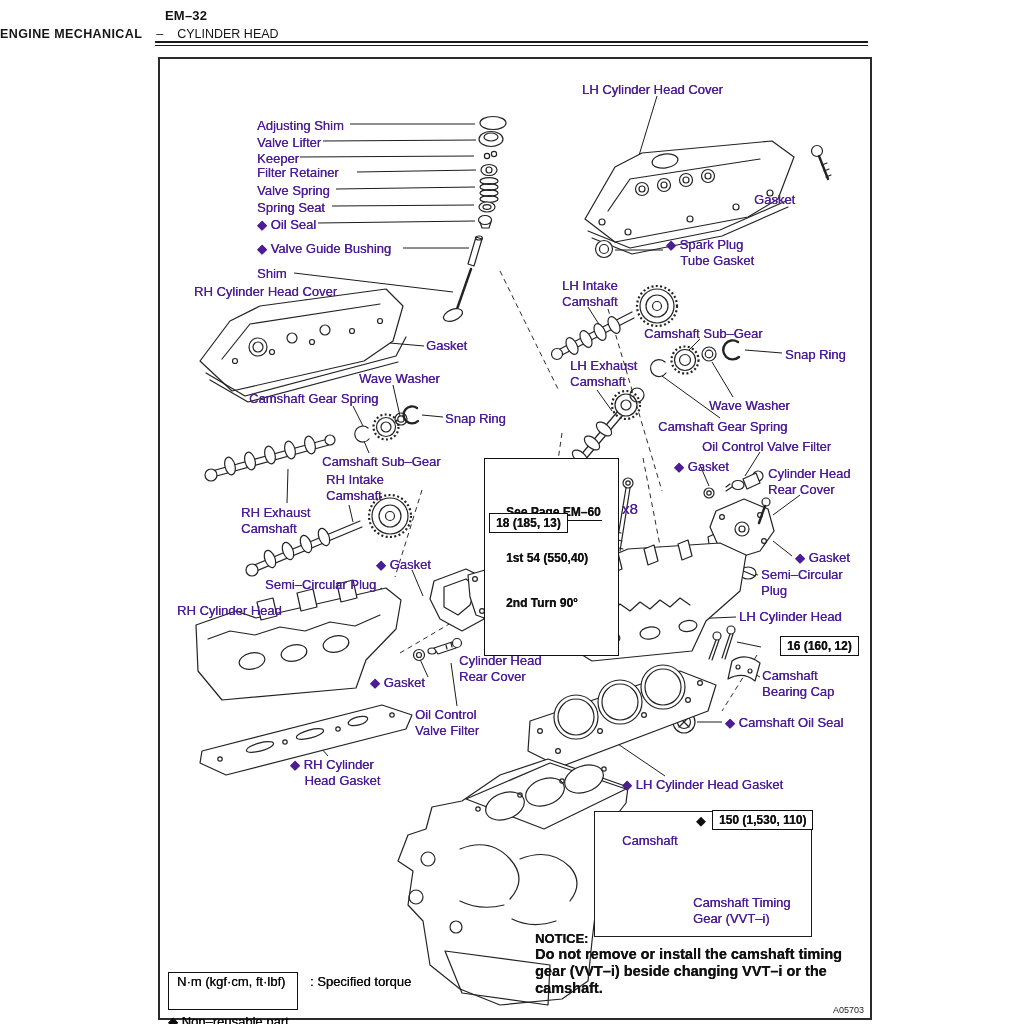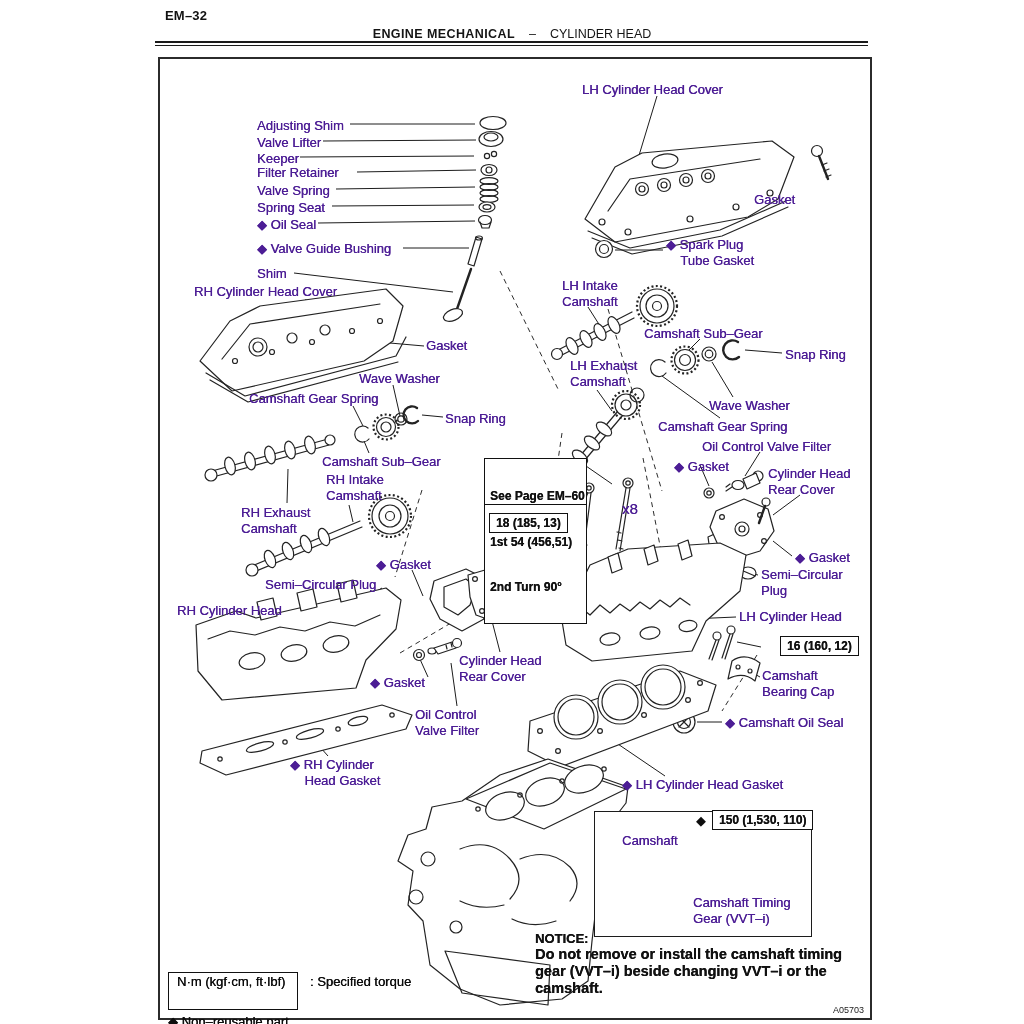--- a/index.html
+++ b/index.html
@@ -1,27 +1,27 @@
 <!DOCTYPE html>
 <html><head>
 <meta charset="utf-8">
 <style>
   html,body{margin:0;padding:0;background:#f6f6f6}
   .page{position:relative;width:1024px;height:1024px;background:#fff;font-family:"Liberation Sans",sans-serif;color:#111;overflow:hidden}
   .pagecode{position:absolute;left:165px;top:8px;font-size:13px;font-weight:bold;letter-spacing:.2px}
-  .crumb{position:absolute;left:0;right:0;top:27px;text-align:center;font-size:12.5px;color:#151515}
+  .crumb{position:absolute;left:0;right:0;top:27px;font-size:12.5px;color:#151515}
   .crumb .sec{font-weight:bold;letter-spacing:.4px}
   .crumb .dash{margin:0 14px}
   .rule{position:absolute;left:155px;top:41px;width:713px;height:2px;border-top:2.5px solid #1a1a1a;border-bottom:1px solid #1a1a1a}
   .frame{position:absolute;left:158px;top:57px;width:710px;height:959px;border:2px solid #2b2b2b;background:#fff}
   .art{position:absolute;left:0;top:0}
   .lbl{position:absolute;font-size:13px;line-height:15.5px;white-space:pre;color:#4c1d95;text-shadow:.3px 0 currentColor}
   .x8{font-size:15px}
   .tqbox{position:absolute;border:1.6px solid #111;background:#fff;font-weight:bold;font-size:12px;line-height:14px;padding:2px 6px;white-space:pre;text-shadow:.2px 0 currentColor}
-  .tq-see{padding:0;width:101px}
+  .tq-see{padding:16px;width:101px}
   .tq-see .tq-row{padding:1.5px 5px}
   .tq-first{border-bottom:1.4px solid #111}
   .inset{position:absolute;left:434px;top:752px;width:216px;height:124px;border:1.6px solid #1c1c1c;background:#fff}
   .diamond{position:absolute;font-size:13px;color:#0d0d0d}
   .notice{position:absolute;left:375px;top:872px;width:336px}
   .notice-title{font-weight:bold;font-size:13px;text-shadow:.2px 0 currentColor}
   .notice-body{font-weight:bold;font-size:14.5px;line-height:17px;white-space:pre-line;text-shadow:.2px 0 currentColor}
   .legend{position:absolute;left:8px;top:913px;font-size:13px;color:#0d0d0d}
   .legend .row2{margin-top:4px}
   .nm-box{border:1.3px solid #111;padding:1px 12px 20px 8px;display:inline-block;text-shadow:.3px 0 currentColor}
@@ -450,21 +450,21 @@
     <div class="lbl" style="left:601px;top:508px">Semi–Circular
 Plug</div>
     <div class="lbl" style="left:579px;top:550px">LH Cylinder Head</div>
     <div class="lbl" style="left:602px;top:609px">Camshaft
 Bearing Cap</div>
     <div class="lbl" style="left:565px;top:656px">◆ Camshaft Oil Seal</div>
     <div class="lbl" style="left:462px;top:718px">◆ LH Cylinder Head Gasket</div>
 
     <div class="tqbox tq-see" style="left:324px;top:399px">
       <div class="tq-row tq-first">See Page EM–60</div>
-      <div class="tq-row">1st 54 (456,51)</div>
+      <div class="tq-row">1st 54 (550,40)</div>
       <div class="tq-row">2nd Turn 90°</div>
     </div>
     <div class="tqbox" style="left:329px;top:454px">18 (185, 13)</div>
     <div class="tqbox" style="left:620px;top:577px">16 (160, 12)</div>
 
     <div class="inset"></div>
     <div class="diamond" style="left:536px;top:754px">◆</div>
     <div class="tqbox" style="left:552px;top:751px">150 (1,530, 110)</div>
     <div class="lbl" style="left:462px;top:774px">Camshaft</div>
     <div class="lbl" style="left:533px;top:836px">Camshaft Timing

